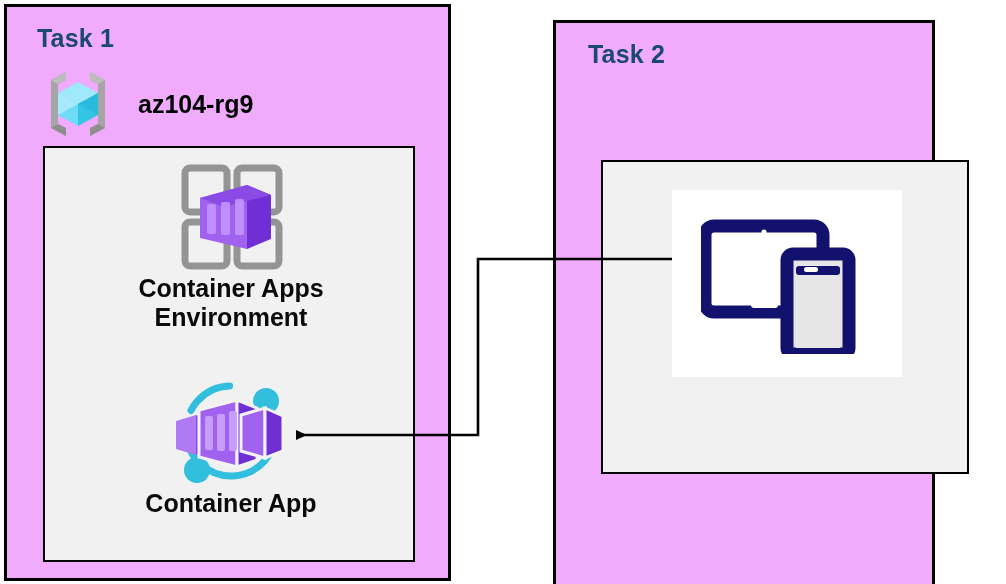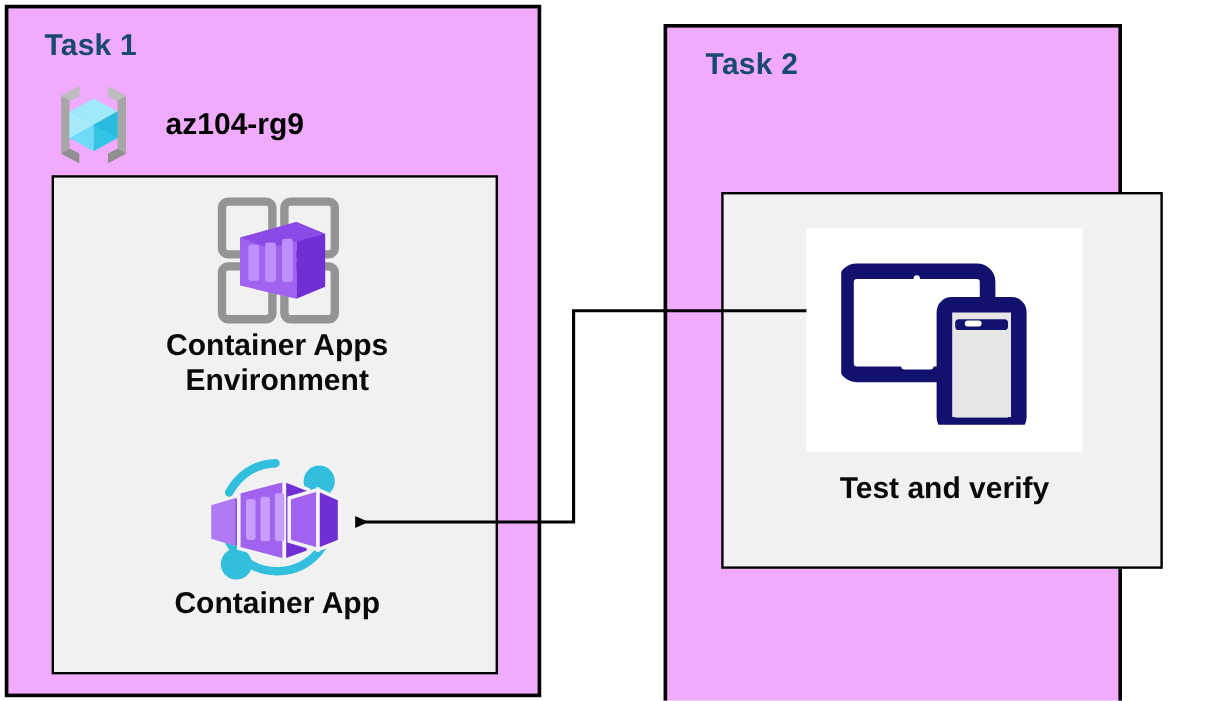--- a/index.html
+++ b/index.html
@@ -209,21 +209,20 @@
               <circle cx="63" cy="18" r="2.6" fill="#ffffff"></circle>
               <rect x="50" y="88" width="27" height="6" rx="3" fill="#ffffff"></rect>
 
               <rect x="86" y="40" width="62" height="100" rx="6" fill="#e6e6e6" stroke="#12126e" stroke-width="13"></rect>
               <rect x="95" y="52" width="44" height="9" rx="3" fill="#12126e"></rect>
               <rect x="103" y="53" width="14" height="5" rx="2.5" fill="#ffffff"></rect>
               <rect x="95" y="126" width="44" height="8" fill="#e6e6e6"></rect>
             </svg>
           </span>
         </div>
-        <div id="test-label-wrap" class="node-label">Test and verify</div>
       </div>
     </div>
   </div>
 
   <svg id="connector" viewBox="0 0 1006 584" xmlns="http://www.w3.org/2000/svg">
     <defs>
       <marker id="arrowLeft" markerWidth="11" markerHeight="10" refX="10" refY="5" orient="auto-start-reverse" markerUnits="userSpaceOnUse">
         <path d="M11 0 L11 10 L0 5 Z" fill="#000000"></path>
       </marker>
     </defs>

